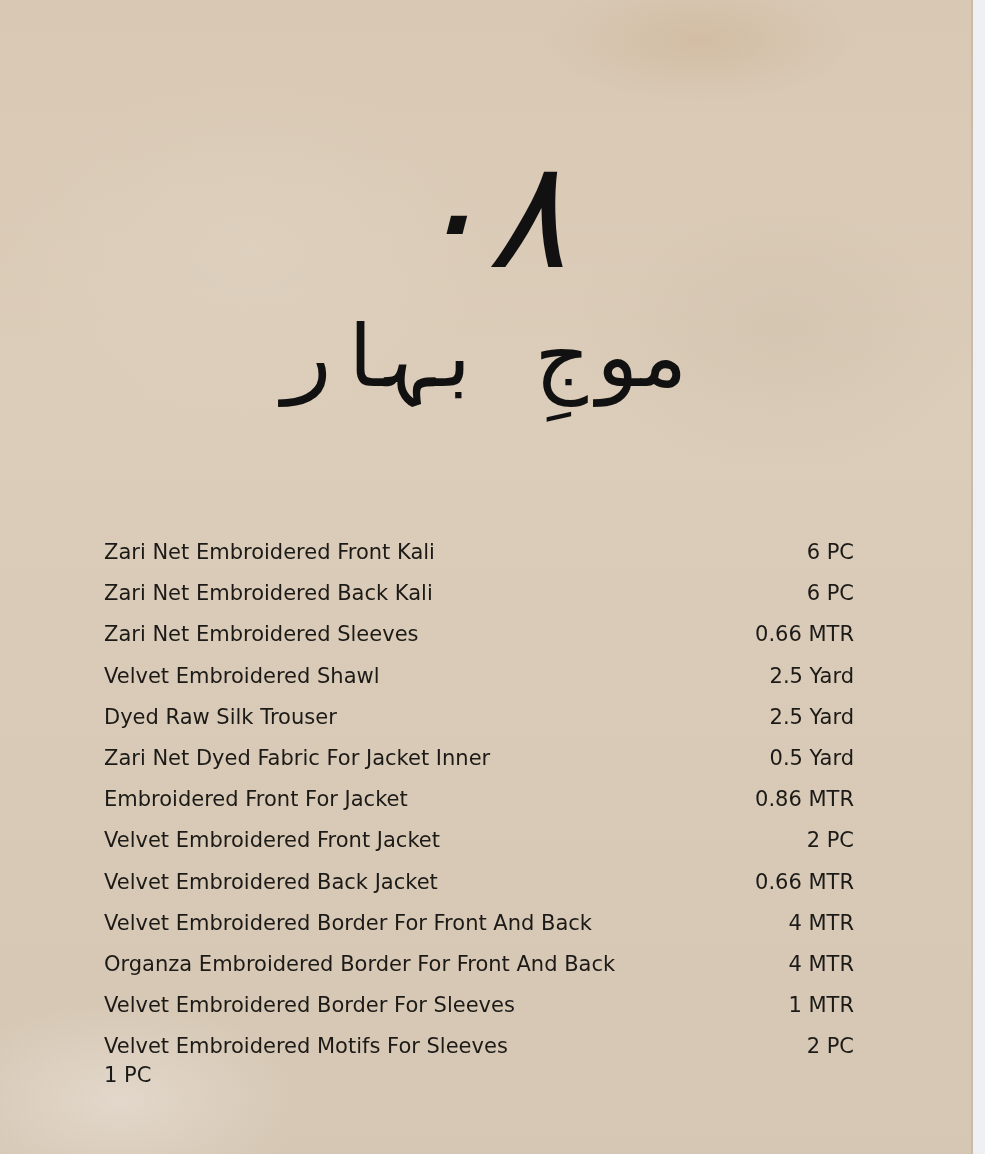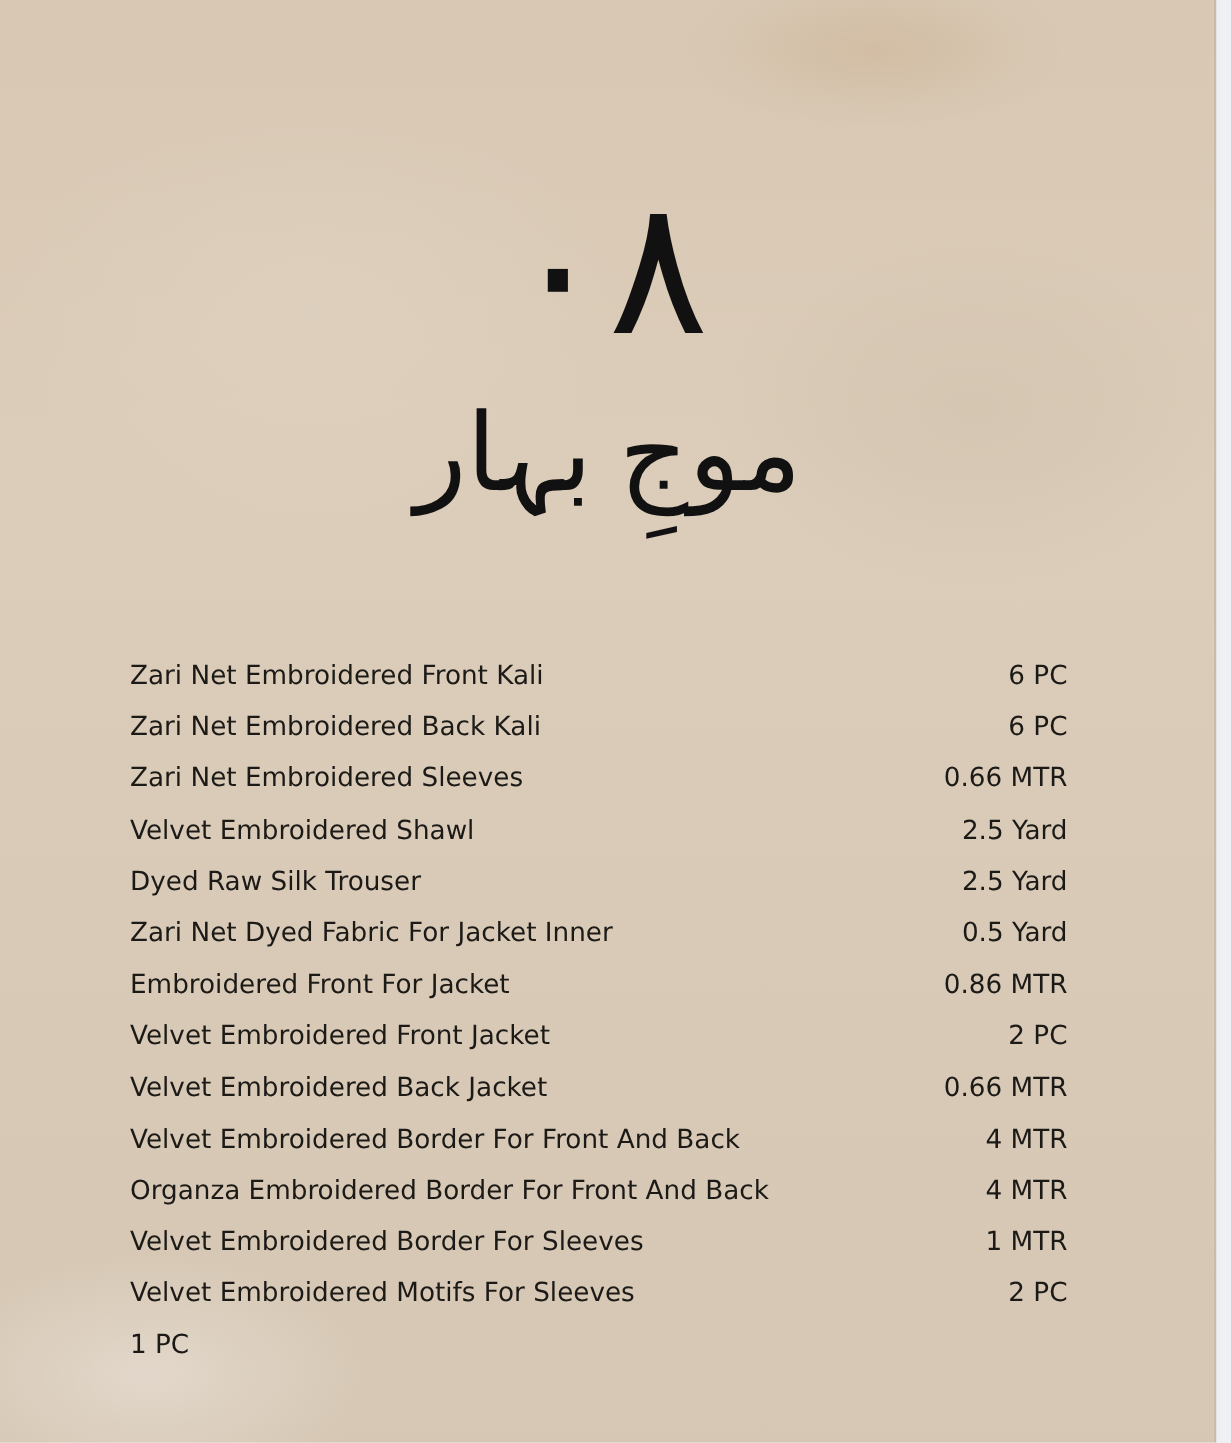--- a/index.html
+++ b/index.html
@@ -37,24 +37,25 @@
       text-align: center;
     }
     .numeral {
       font-family: "DejaVu Sans", sans-serif;
       font-size: 150px;
       line-height: 150px;
       color: #111;
       direction: rtl;
       height: 150px;
       letter-spacing: 10px;
+      font-style: italic;
     }
     .collection-title {
       margin-top: 18px;
-      font-family: Liberation Serif, serif;
+      font-family: Liberation Mono, monospace;
       font-size: 86px;
       line-height: 110px;
       color: #111;
       direction: rtl;
     }
     .items {
       position: absolute;
       left: 104px;
       top: 528px;
       width: 750px;
@@ -63,20 +64,21 @@
       display: flex;
       justify-content: space-between;
       align-items: baseline;
       height: 41.2px;
       font-family: "DejaVu Sans", "Liberation Sans", sans-serif;
       font-size: 21px;
       color: #1c1a17;
     }
     .item-name {
       white-space: nowrap;
+      margin-top: 12px;
     }
     .item-qty {
       white-space: nowrap;
       text-align: center;
     }
   </style>
 </head>
 <body>
 
 <div class="page">

